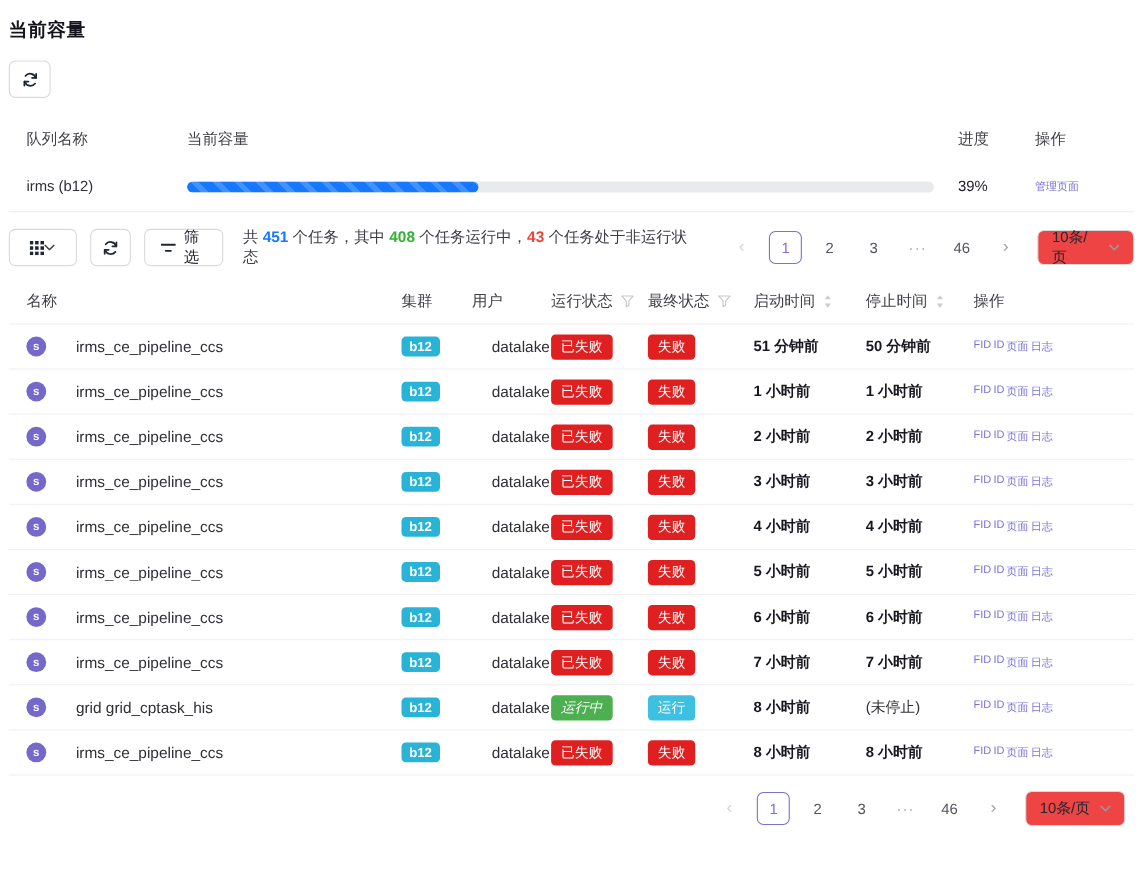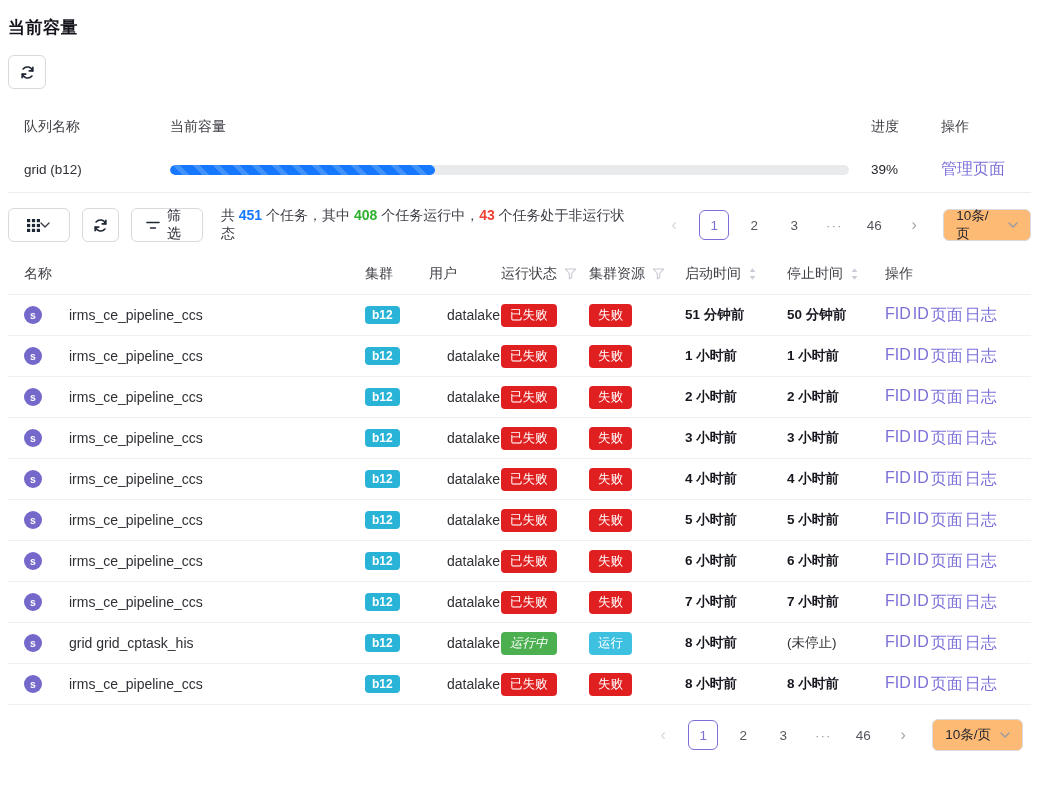--- a/index.html
+++ b/index.html
@@ -70,21 +70,21 @@
   .pg-item.active {
     border: 1px solid var(--link, #7a70d8); color: var(--link, #7a70d8);
   }
   .pg-item.ellipsis { color: #9a9aa4; cursor: default; letter-spacing: 1px; }
   .pg-arrow { color: #a2a5ab; font-size: 16px; }
   .pg-arrow.disabled { color: #d4d5d9; cursor: default; }
   .pg-size {
     display: inline-flex; align-items: center; gap: 9px;
     height: 32px; padding: 0 12px; margin-left: 4px;
     border: 1px solid #d9d9de; border-radius: 6px;
-    color: #26262e; font-size: 13.5px; cursor: pointer; background: #fdba74;
+    color: #26262e; font-size: 13.5px; cursor: pointer; background: #ef4444;
   }
   .bottom-pager { display: flex; justify-content: flex-end; margin: 14px 8px 0 0; }
 
   
   .task-grid {
     display: grid;
     grid-template-columns: minmax(0,1fr) 64px 72px 88px 96px 102px 98px 130px;
     align-items: center; padding: 0 16px;
   }
   .task-head { height: 42px; color: #3f3f46; font-weight: 400; border-bottom: 1px solid #f0f0f3; }
@@ -104,21 +104,21 @@
     padding: 2px 7px; border-radius: 4px;
   }
   .status-badge {
     display: inline-block; color: #fff; font-size: 12.5px;
     padding: 3px 9px; border-radius: 4px; white-space: nowrap;
   }
   .time { font-size: 13.5px; font-weight: 700; color: #17171f; }
   .time.plain { font-weight: 400; color: #2f2f35; }
   .actions-cell { display: flex; gap: 2px; }
   .tlink, a.link {
-    color: var(--link, #7a70d8); font-size: 16px;
+    color: var(--link, #7a70d8); font-size: 10px;
     text-decoration: none; cursor: pointer; white-space: nowrap;
   }
   svg { display: block; }
 </style>
 </head>
 <body>
 
 <div class="page">
 
   
@@ -136,21 +136,21 @@
   </button>
 
   <div class="res-table">
     <div class="res-grid res-head">
       <div>队列名称</div>
       <div>当前容量</div>
       <div>进度</div>
       <div>操作</div>
     </div>
     <div class="res-grid res-row">
-      <div>grid (b12)</div>
+      <div>irms (b12)</div>
       <div class="progress-track">
         <div class="progress-fill" style="width: 39%;"></div>
       </div>
       <div class="pct">39%</div>
       <a class="link">管理页面</a>
     </div>
   </div>
 
   
 
@@ -235,21 +235,21 @@
         </div>
       <div class="th">
         <span>运行状态</span>
         <span>
           <svg width="13" height="12" viewBox="0 0 14 13" fill="none" stroke="#c5c5cf" stroke-width="1.1" stroke-linejoin="round">
               <path d="M1.5 1.2 h11 l-4.2 4.8 v4.3 l-2.6 1.5 v-5.8 z"></path>
             </svg>
         </span>
       </div>
       <div class="th">
-        <span>集群资源</span>
+        <span>最终状态</span>
         <span>
           <svg width="13" height="12" viewBox="0 0 14 13" fill="none" stroke="#c5c5cf" stroke-width="1.1" stroke-linejoin="round">
               <path d="M1.5 1.2 h11 l-4.2 4.8 v4.3 l-2.6 1.5 v-5.8 z"></path>
             </svg>
         </span>
       </div>
       <div class="th">
         <span>启动时间</span>
         <span>
           <svg width="9" height="14" viewBox="0 0 10 16" fill="#ccccd6">

